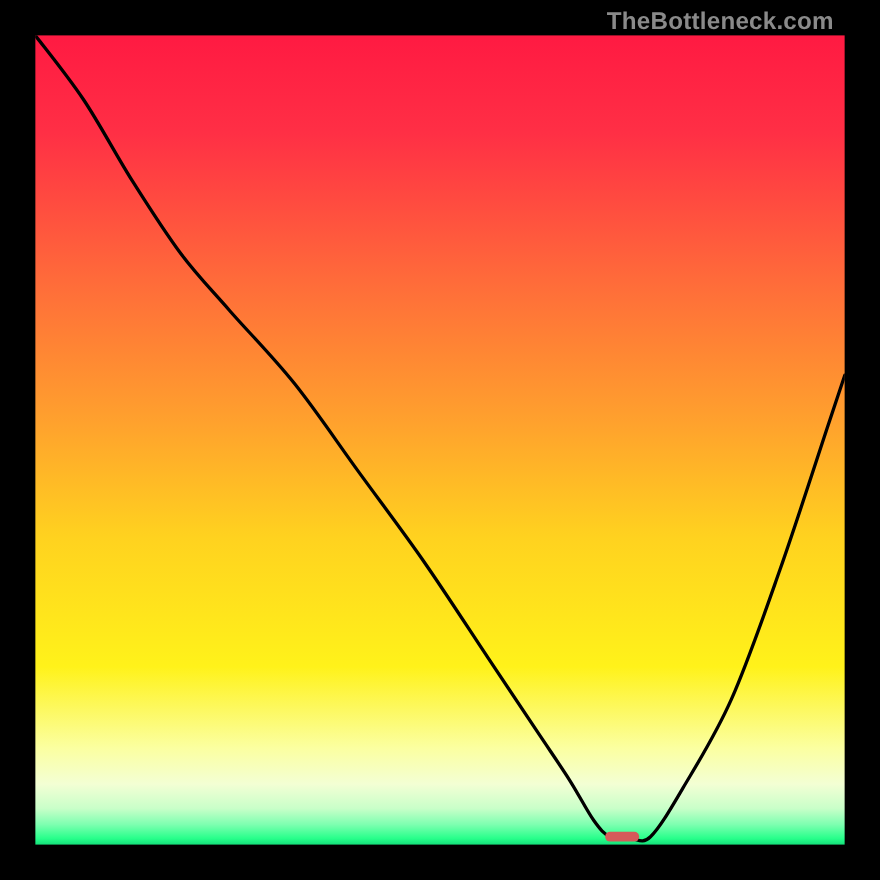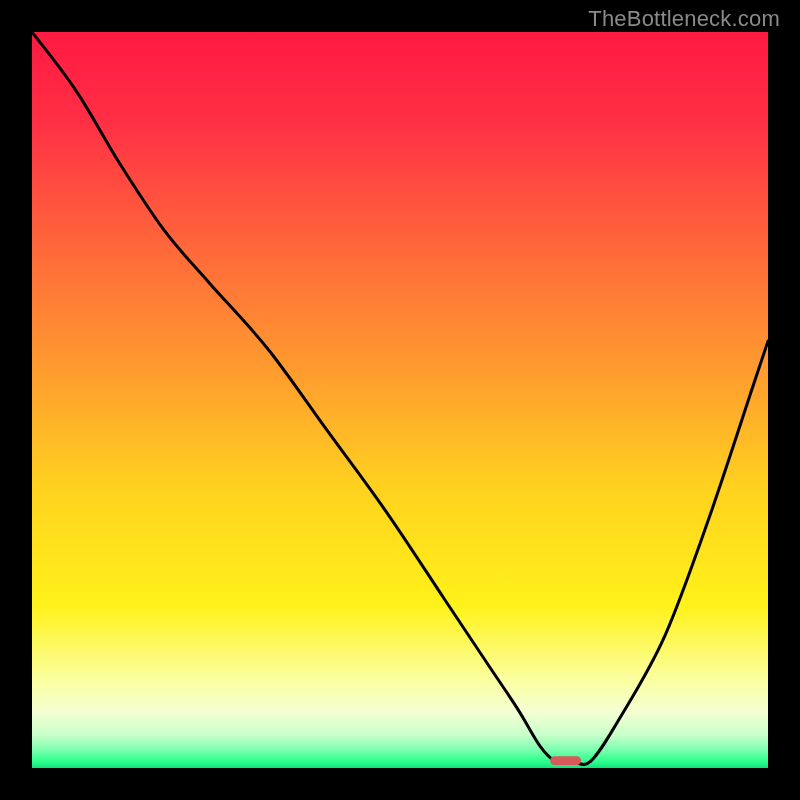--- a/index.html
+++ b/index.html
@@ -15,24 +15,24 @@
     position: absolute;
     left: 32px;
     top: 32px;
     width: 736px;
     height: 736px;
     background: #000000;
   }
   .watermark {
     position: absolute;
     top: 6px;
-    right: 20px;
+    right: 42px;
     color: #8a8a8a;
     font-size: 22px;
-    font-weight: 400;
+    font-weight: 700;
     letter-spacing: 0.2px;
     font-family: Arial, Helvetica, sans-serif;
   }
   svg {
     display: block;
   }
 </style>
 </head>
 <body>
 

